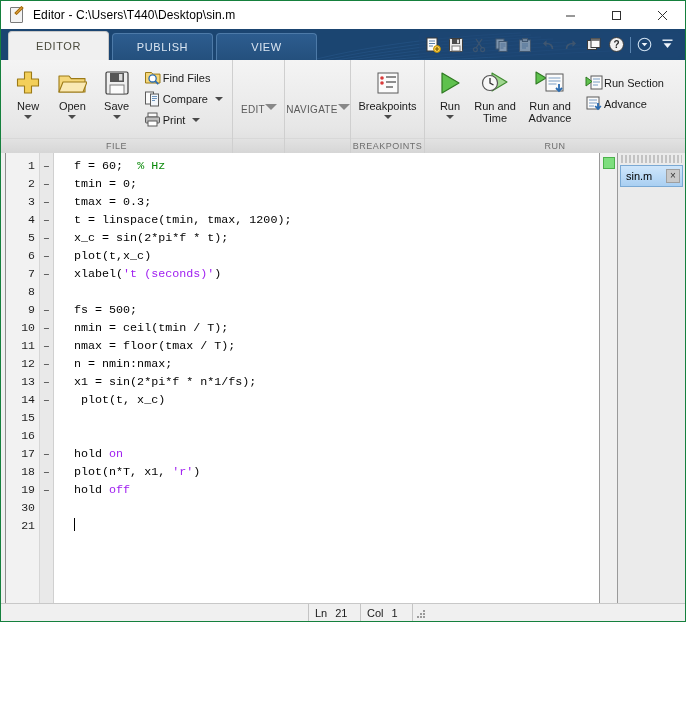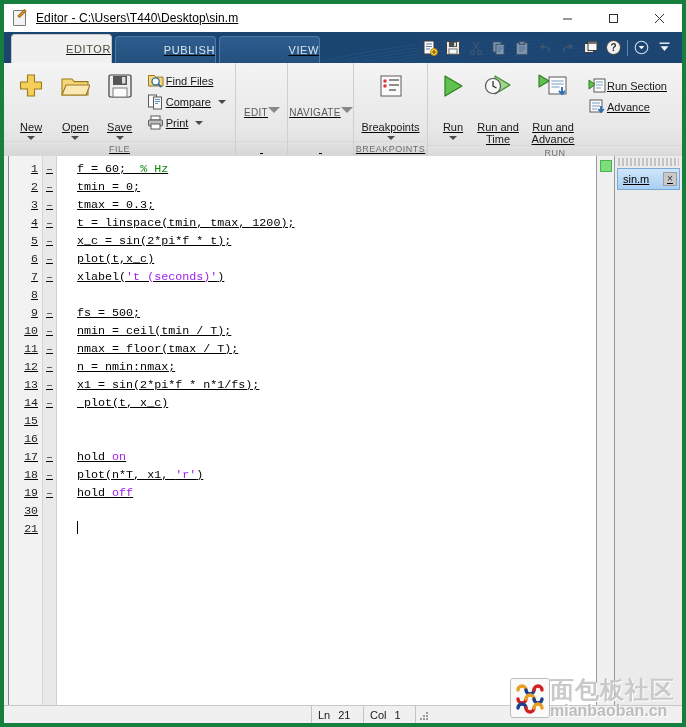--- a/index.html
+++ b/index.html
@@ -6,25 +6,24 @@
   html, body {
     margin: 0; padding: 0;
     width: 686px; height: 727px;
     overflow: hidden;
     font-family: "Liberation Sans", sans-serif;
     background: #ffffff;
   }
 
   #app {
     position: relative;
-    width: 686px; height: 727px;
-    border: 4px solid #15803d;
+    width: 686px; height: 622px;
+    border: 1px solid #15803d;
     background: #f0f0f0;
     overflow: hidden;
-    text-decoration: underline;
   }
 
   
   .titlebar {
     position: relative;
     height: 28px;
     background: #ffffff;
     display: flex;
     align-items: center;
     padding-left: 8px;
@@ -84,21 +83,21 @@
     display: flex;
     height: 31px;
     align-items: flex-end;
     padding-left: 7px;
     z-index: 2;
   }
   .tab {
     height: 27px;
     min-width: 101px;
     margin-right: 3px;
-    display: flex; align-items: center; justify-content: flex-end;
+    display: flex; align-items: center; justify-content: center;
     font-size: 11px;
     letter-spacing: 0.6px;
     color: #dbe6f2;
     background: linear-gradient(#2d5d8f, #24507d);
     border-top-left-radius: 4px;
     border-top-right-radius: 4px;
     border: 1px solid #4d7aa8;
     border-bottom: none;
   }
   .tab.active {
@@ -155,21 +154,21 @@
     background: linear-gradient(#e2e2e2, #d6d6d6);
     border-top: 1px solid #d8d8d8;
   }
   .bigbtn {
     width: 46px;
     display: flex; flex-direction: column; align-items: center;
     padding-top: 4px;
     cursor: default;
   }
   .bigbtn .ico { height: 30px; display: flex; align-items: center; }
-  .bigbtn .lbl { font-size: 11px; color: #1a1a1a; margin-top: 20px; line-height: 12px; text-align: center; }
+  .bigbtn .lbl { font-size: 11px; color: #1a1a1a; margin-top: 2px; line-height: 12px; text-align: center; }
   .caret { width: 0; height: 0; border-left: 4px solid transparent; border-right: 4px solid transparent; border-top: 4px solid #4a4a4a; margin-top: 3px; }
 
   .smallcol { display: flex; flex-direction: column; justify-content: flex-start; padding-top: 3px; }
   .smallbtn {
     display: flex; align-items: center;
     height: 21px;
     padding: 0 4px;
     font-size: 11px;
     color: #1a1a1a;
     white-space: nowrap;

